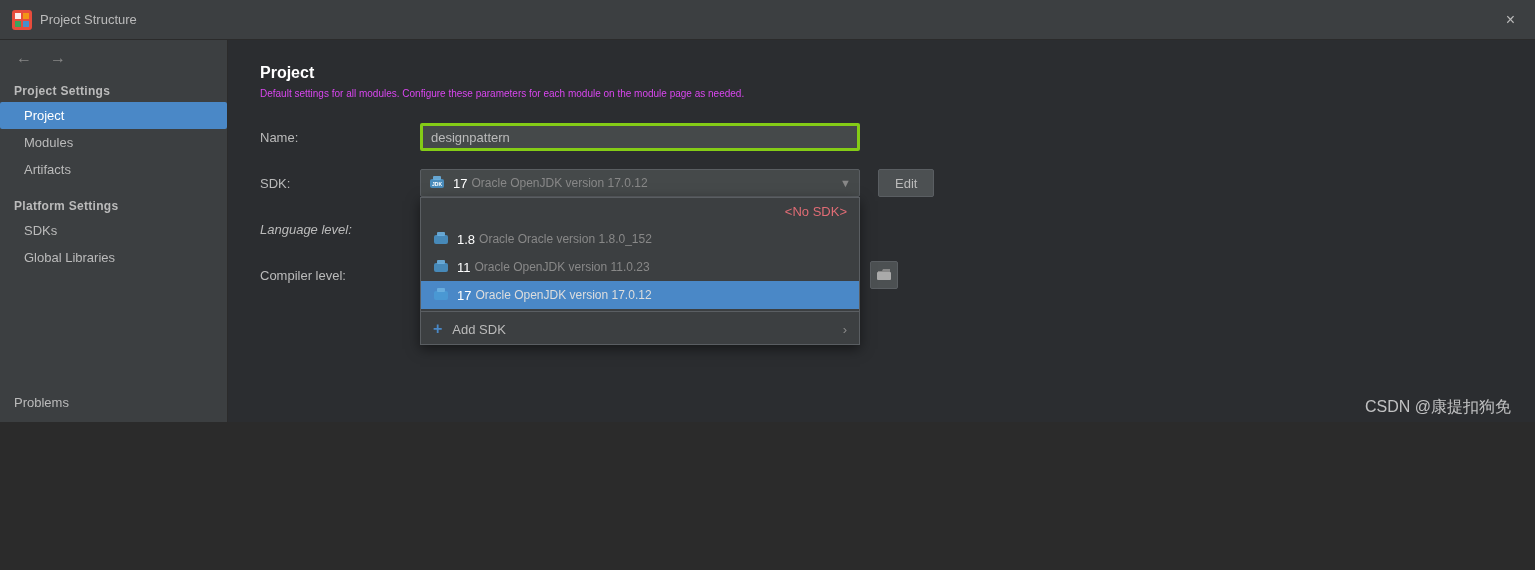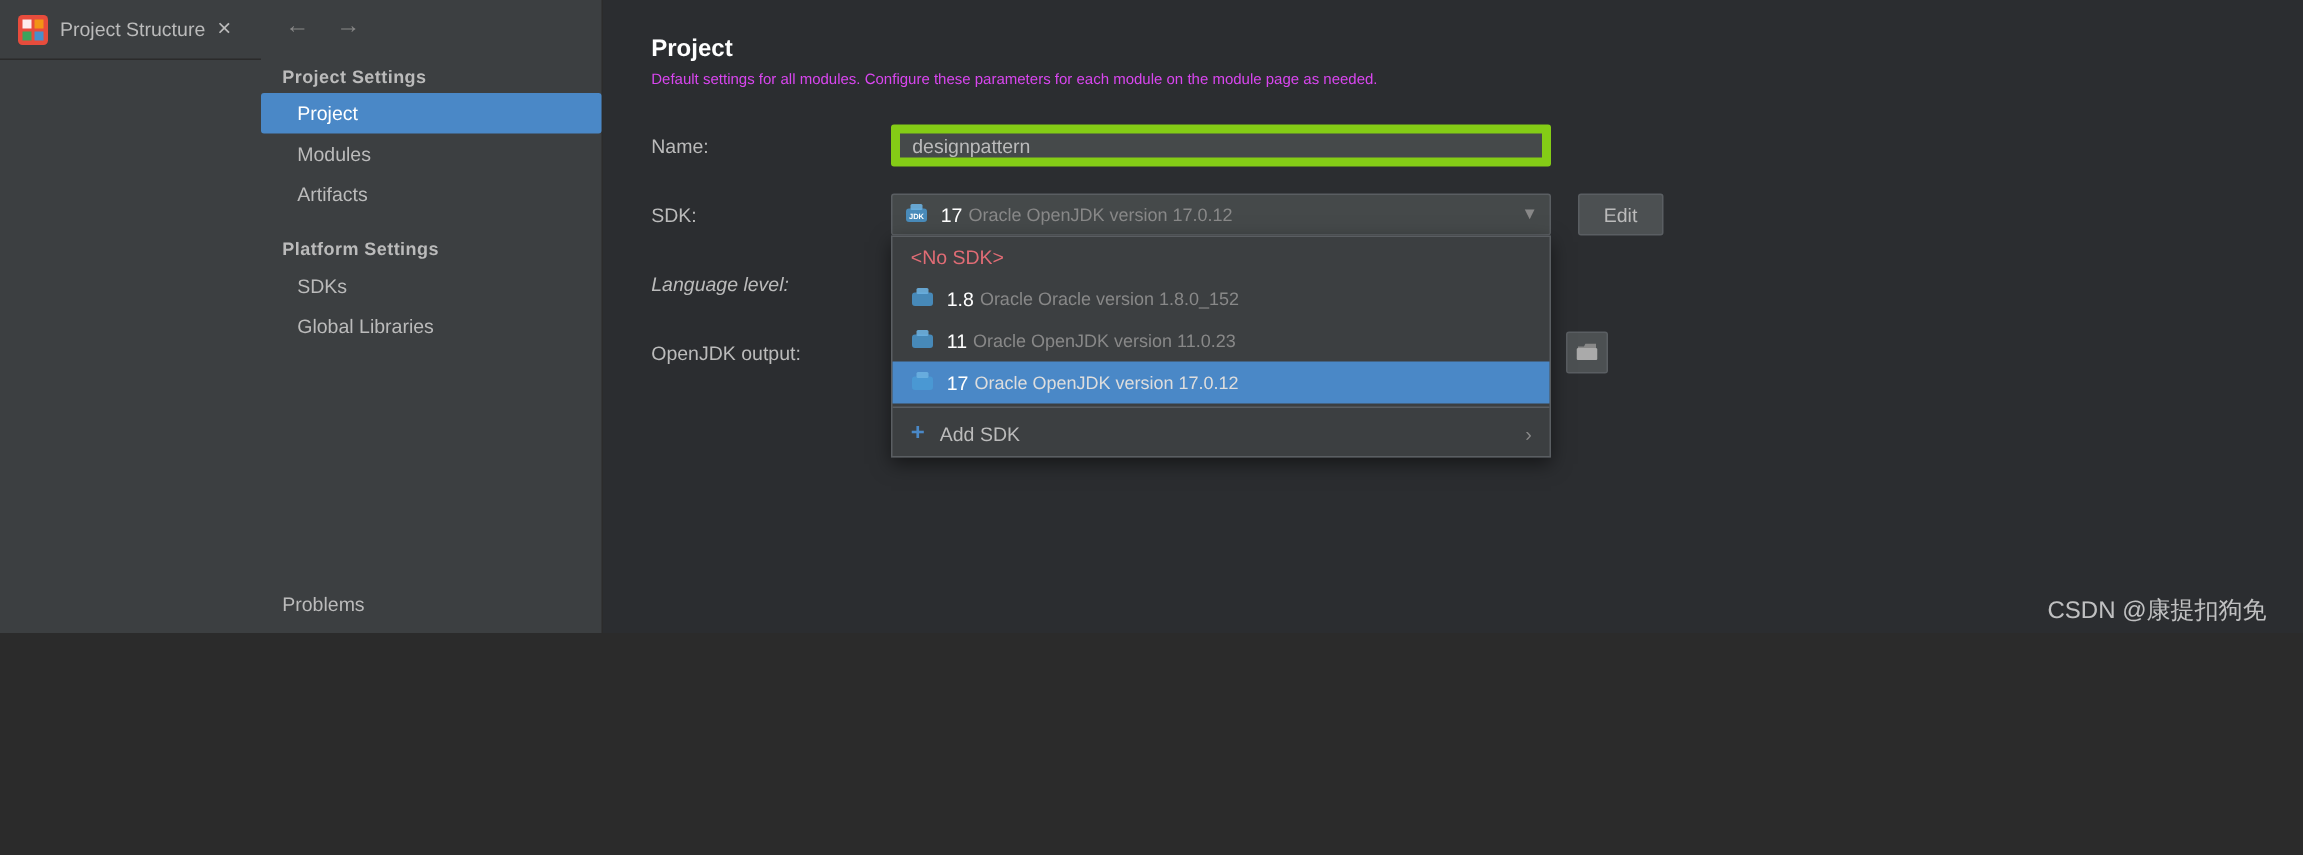--- a/index.html
+++ b/index.html
@@ -9,20 +9,21 @@
       color: #bbbbbb;
       width: 1535px;
       height: 570px;
       overflow: hidden;
     }
     .window {
       width: 1535px;
       height: 422px;
       background: #3c3f41;
       display: flex;
+      flex-direction: column;
     }
     .title-bar {
       background: #3c3f41;
       height: 40px;
       display: flex;
       align-items: center;
       padding: 0 12px;
       border-bottom: 1px solid #2b2b2b;
       flex-shrink: 0;
     }
@@ -131,21 +132,21 @@
     .form-label {
       width: 160px;
       font-size: 13px;
       color: #bbbbbb;
       flex-shrink: 0;
     }
     .form-input {
       width: 440px;
       height: 28px;
       background: #45494a;
-      border: 6px solid #84cc16;
+      border: 3px solid #84cc16;
       color: #bbbbbb;
       font-size: 13px;
       padding: 0 8px;
       border-radius: 2px;
     }
     .sdk-dropdown-btn {
       width: 440px;
       height: 28px;
       background: #45494a;
       border: 1px solid #5a5e62;
@@ -187,21 +188,21 @@
     }
     .dropdown-item {
       display: flex;
       align-items: center;
       padding: 6px 12px;
       font-size: 13px;
       cursor: pointer;
       color: #bbbbbb;
     }
     .dropdown-item.selected { background: #4a88c7; color: #ffffff; }
-    .dropdown-item.no-sdk { color: #e06c75; }
+    .dropdown-item.no-sdk { color: #e06c75; justify-content: flex-end; }
     .dropdown-item .sdk-version {
       color: #ffffff;
       font-weight: 500;
       margin-right: 4px;
     }
     .dropdown-item .sdk-version-dimmed {
       color: #888;
       font-size: 12px;
     }
     .dropdown-item.add-sdk {
@@ -427,21 +428,21 @@
 
       <div class="form-row language-row">
         <span class="form-label">Language level:</span>
         <div class="lang-dropdown-btn">
           <span>antics</span>
           <span class="arrow">▼</span>
         </div>
       </div>
 
       <div class="form-row compiler-row">
-        <span class="form-label">OpenJDK output:</span>
+        <span class="form-label">Compiler level:</span>
         <input class="compiler-input" type="text" style="">
         <div class="folder-btn">
           <svg width="14" height="12" viewBox="0 0 14 12">
             <path d="M1 2 L5 2 L6 0 L13 0 L13 10 L1 10 Z" fill="#888" stroke="none"></path>
             <rect x="0" y="3" width="14" height="8" rx="1" fill="#aaa"></rect>
           </svg>
         </div>
       </div>
       <div class="compiler-note">
         <span>st directories for the corresponding sources.</span>

